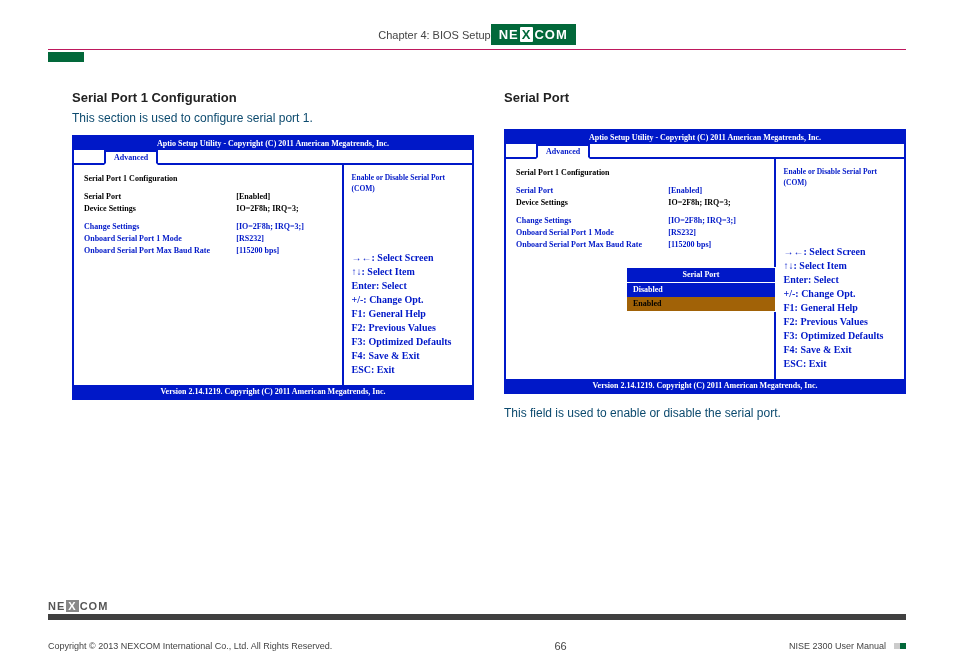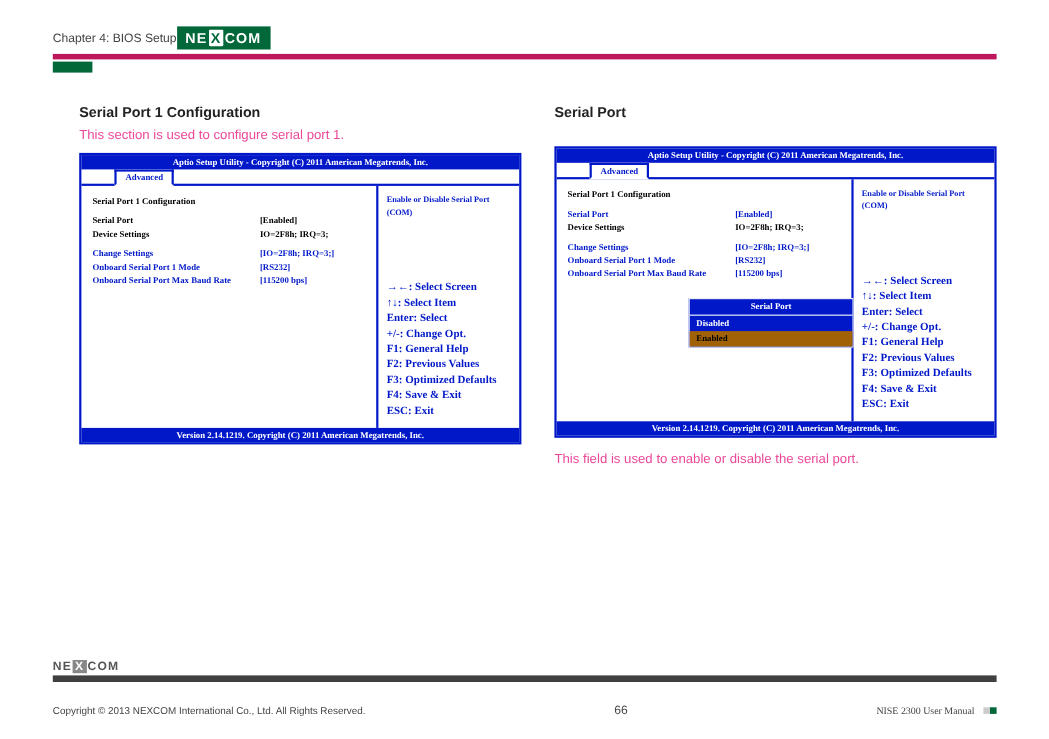--- a/index.html
+++ b/index.html
@@ -1,27 +1,27 @@
 <!DOCTYPE html>
 <html><head>
 <meta charset="utf-8">
 <style>
   * { box-sizing: border-box; margin: 0; padding: 0; }
   body { width: 954px; height: 672px; background: #fff; font-family: Arial, Helvetica, sans-serif; color: #333; position: relative; }
   .page { padding: 24px 48px 0 48px; }
-  .top-bar { display: flex; justify-content: flex-start; align-items: center; border-bottom: 5px solid #be185d; padding-bottom: 4px; }
+  .top-bar { display: flex; justify-content: center; align-items: center; border-bottom: 1px solid #be185d; padding-bottom: 4px; }
   .chapter { font-size: 11px; color: #444; }
   .logo { display: flex; align-items: center; gap: 0; }
   .logo-box { background: #02683a; color: #fff; font-weight: 900; letter-spacing: 1px; font-size: 13px; padding: 3px 8px; display: flex; align-items: center; }
   .logo-x { background:#fff; color:#02683a; padding:0 2px; margin:0 1px; border-radius:1px; font-weight:900; }
   .green-tab { width: 36px; height: 10px; background: #02683a; margin-top: 2px; }
   .columns { display: flex; gap: 30px; margin-top: 28px; margin-left: 24px; }
   .col { flex: 1; min-width: 0; }
   .section-title { font-weight: 700; font-size: 13px; color: #222; margin-bottom: 6px; }
-  .section-desc { font-size: 12px; color: #ec4899; margin-bottom: 10px; }
+  .section-desc { font-size: 12px; color: #0c4a6e; margin-bottom: 10px; }
   .bios { border: 2px solid #0018c8; font-family: "Times New Roman", serif; font-size: 8px; font-weight: 700; width: 100%; }
   .bios-title { background: #0018c8; color: #fff; text-align: center; padding: 2px 0; font-size: 8px; }
   .bios-tabs { display: flex; border-bottom: 2px solid #0018c8; }
   .bios-tab { padding: 1px 8px; color: #0018c8; font-size: 8px; }
   .bios-tab.active { border: 2px solid #0018c8; border-bottom: 2px solid #fff; margin-bottom: -2px; background:#fff; margin-left:30px; }
   .bios-body { display: flex; min-height: 220px; }
   .bios-left { flex: 2.2; padding: 8px 10px; border-right: 2px solid #0018c8; color: #0018c8; line-height: 1.5; position: relative; }
   .bios-right { flex: 1; padding: 8px 8px; color: #0018c8; display: flex; flex-direction: column; justify-content: space-between; line-height: 1.4; }
   .bios-right-top { font-size: 7.5px; }
   .bios-right-help { font-size: 10px; }
@@ -183,20 +183,20 @@
 
 <div class="bottom">
   <div class="bottom-logo">
     <span>NE</span>
       <span style="background:#888;color:#fff;padding:0 2px;margin:0 1px;">X</span>
       <span>COM</span>
   </div>
   <div class="bottom-line">
     <span>Copyright © 2013 NEXCOM International Co., Ltd. All Rights Reserved.</span>
     <span class="page-num">66</span>
-    <span style="display:flex;align-items:flex-start;gap:8px;font-family:Liberation Serif, serif;">
+    <span style="display:flex;align-items:flex-start;gap:8px;">
       <span>NISE 2300 User Manual</span>
       <span class="corner">
         <span><span class="sq gr"></span><span class="sq g"></span></span>
       </span>
     </span>
   </div>
 </div>
 
 </body></html>

